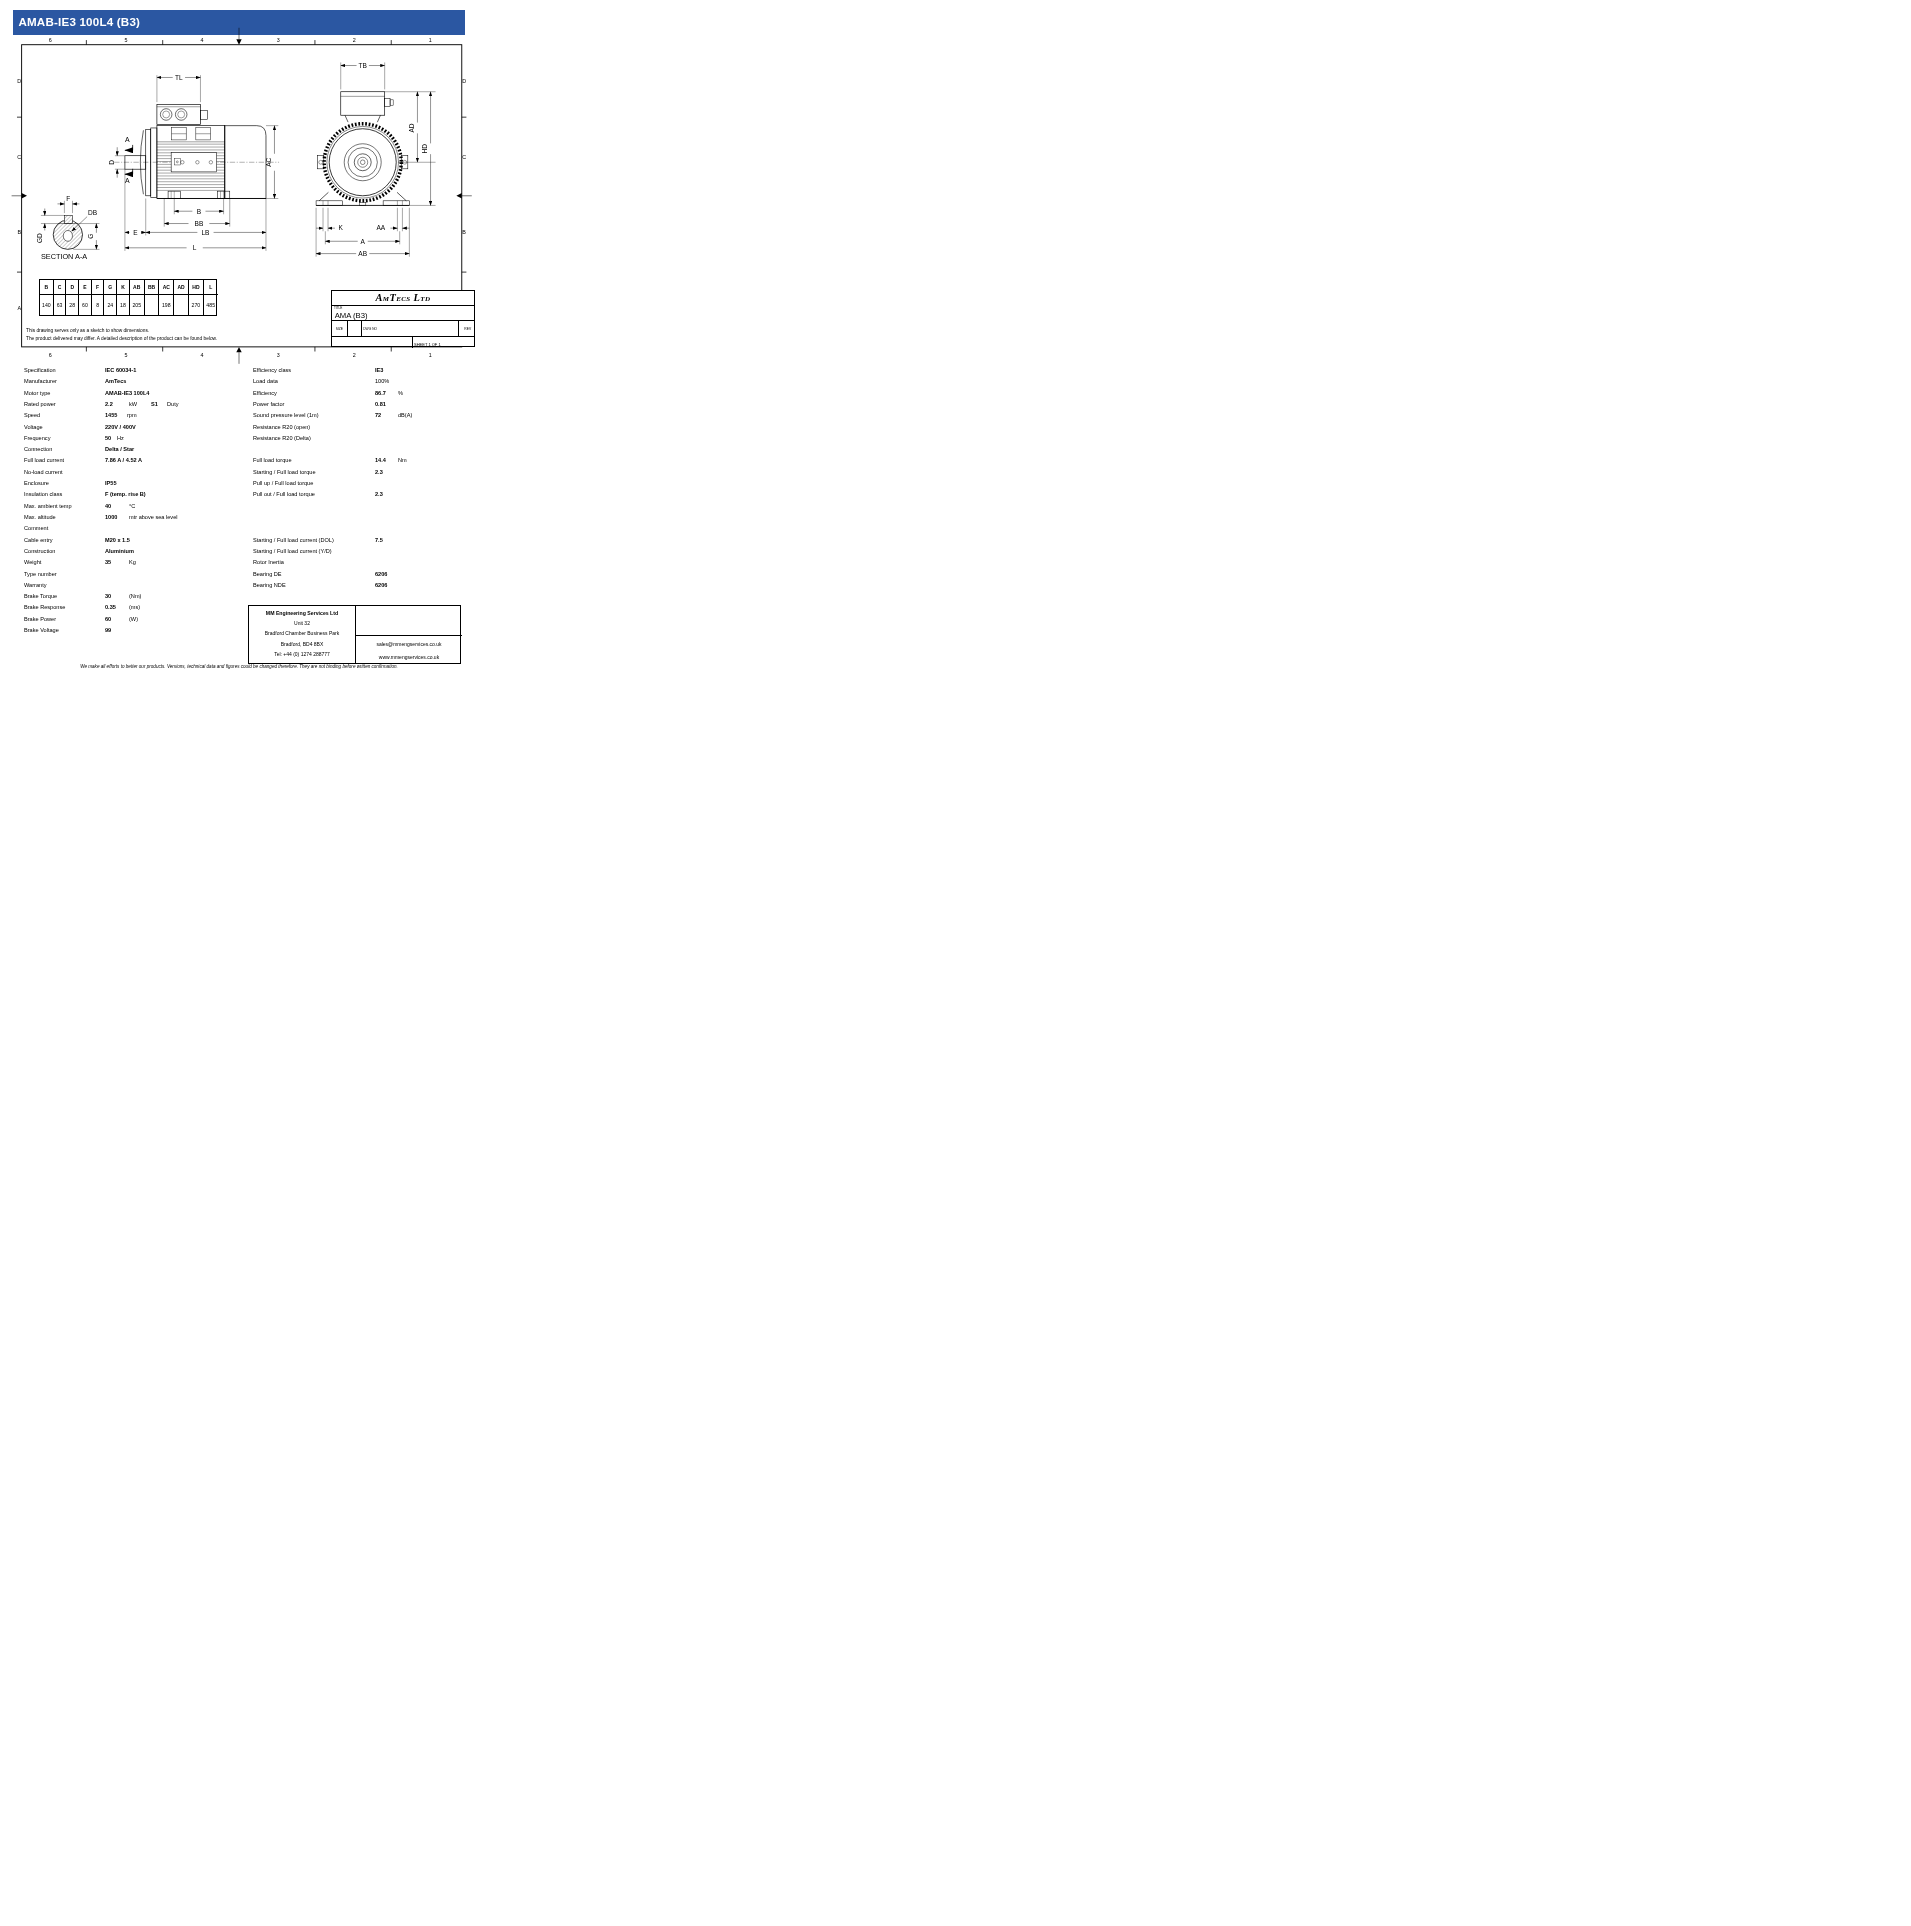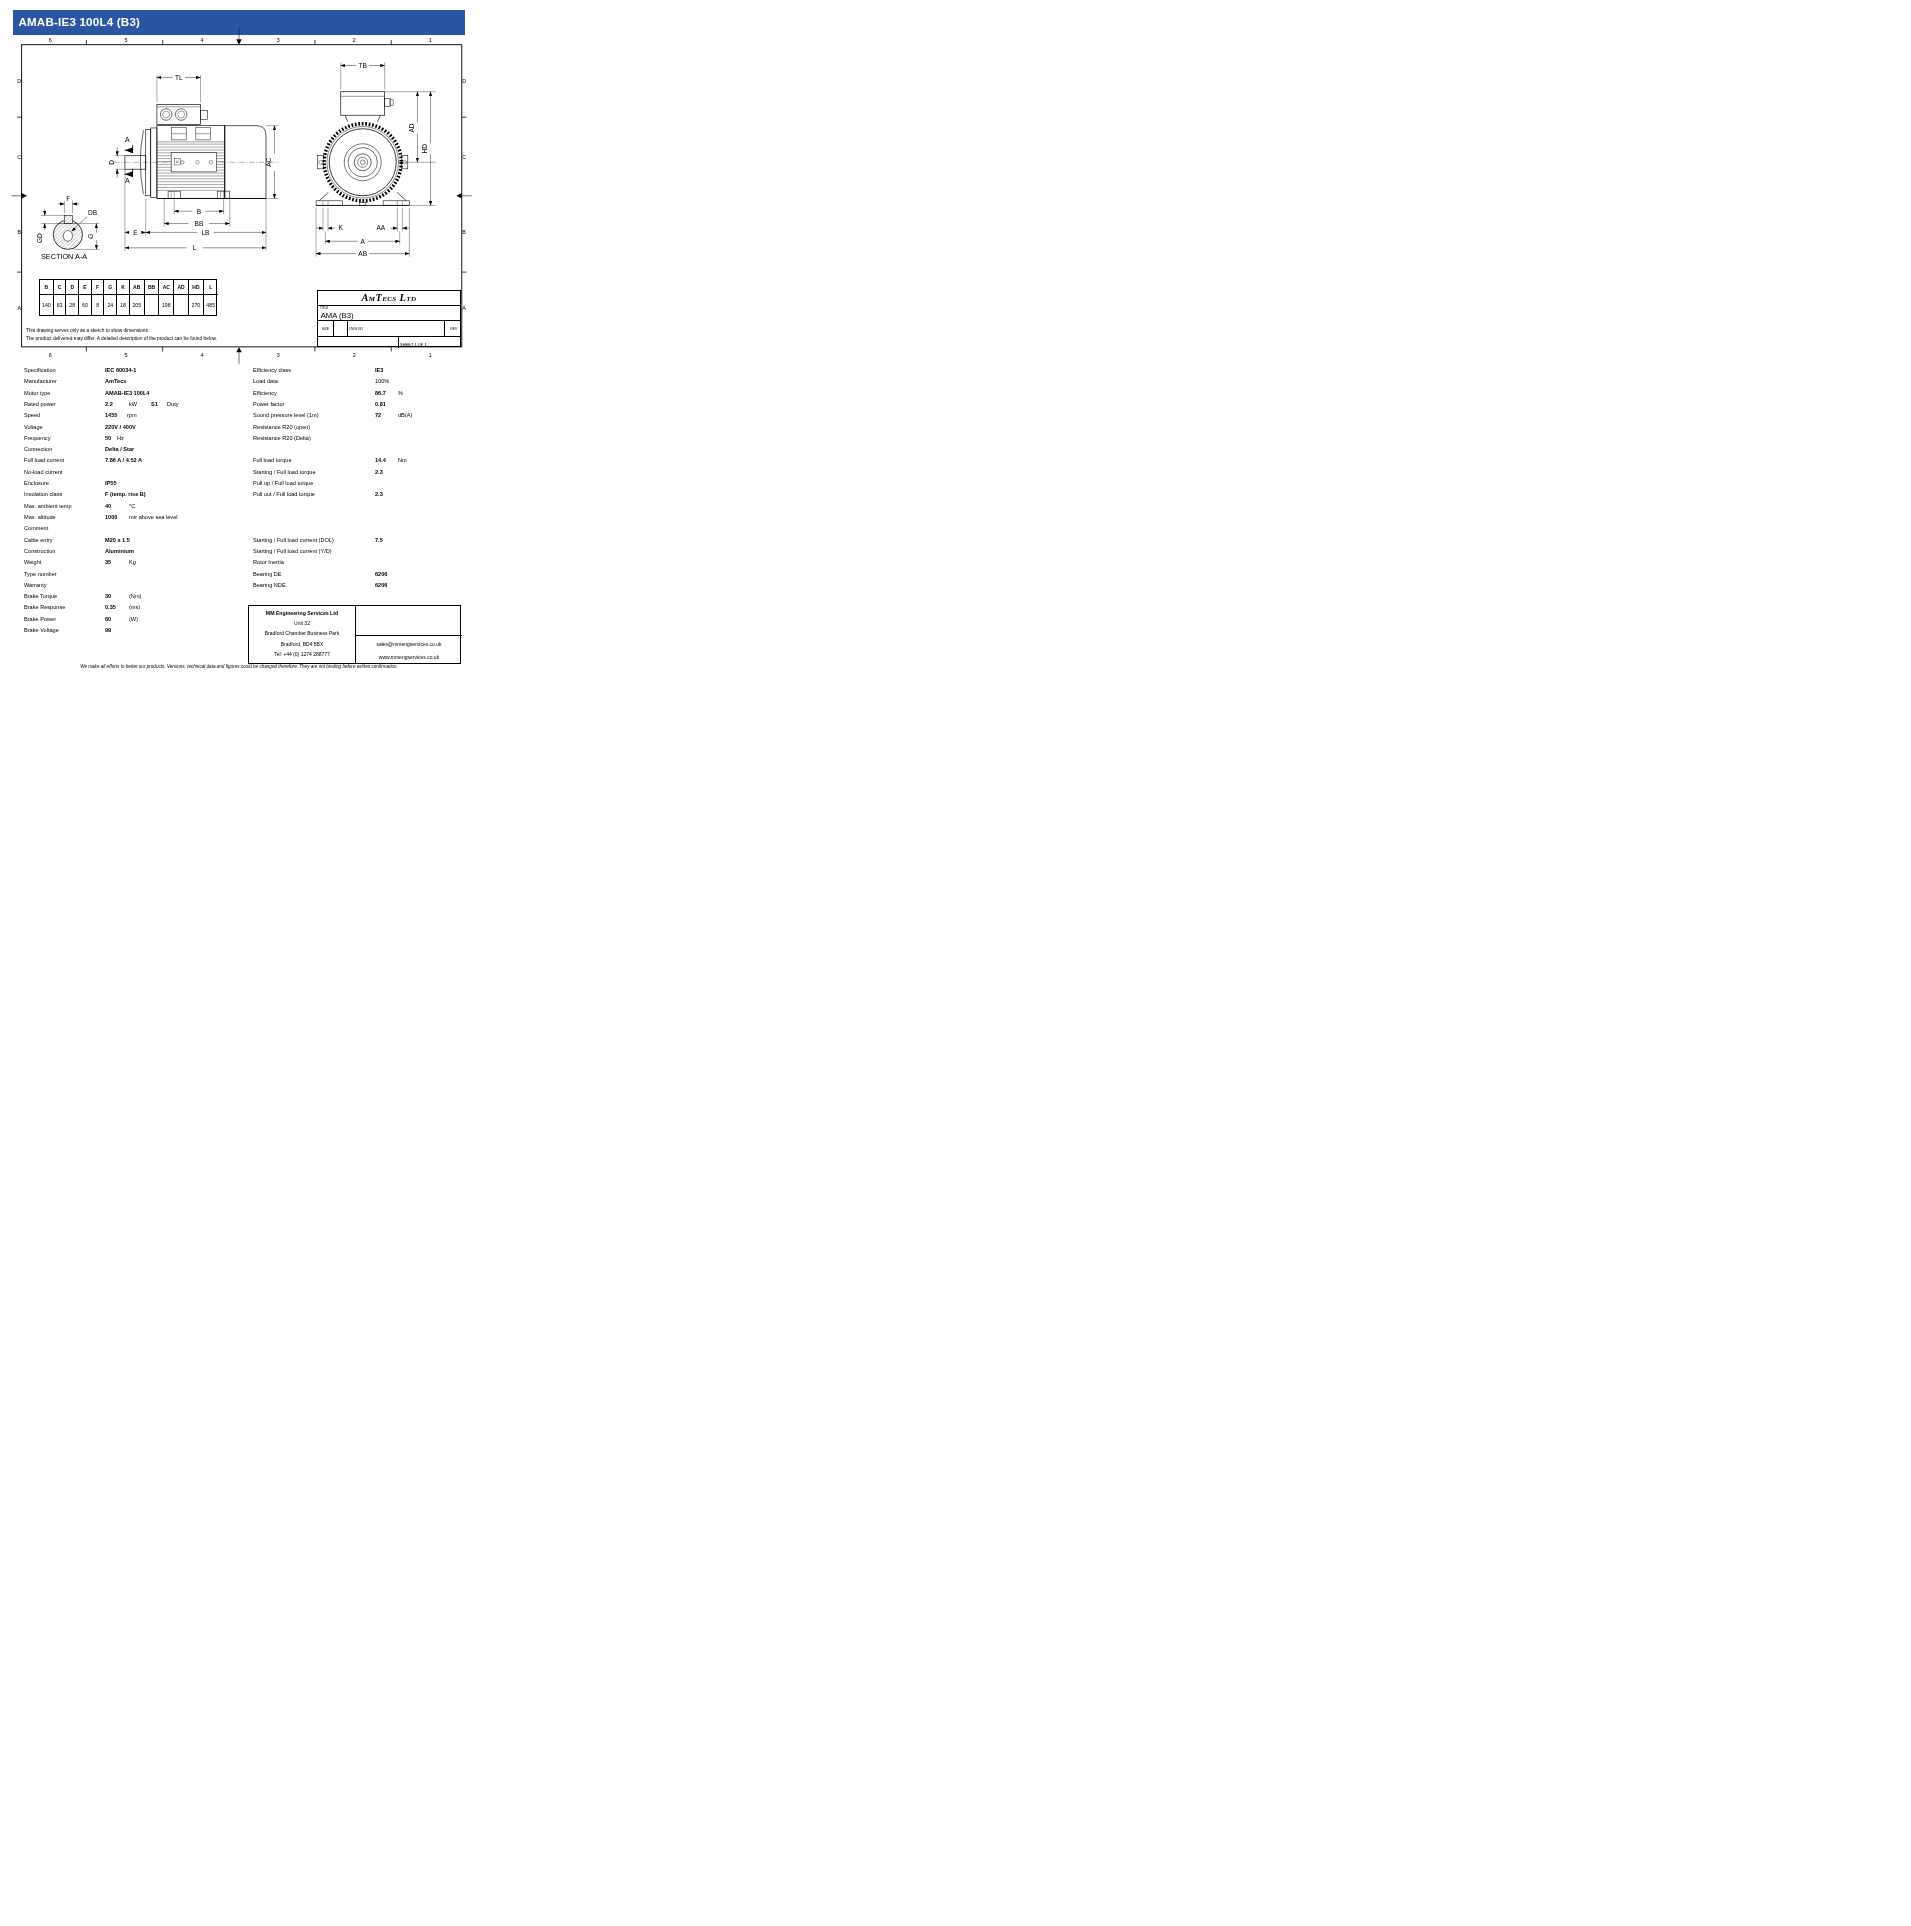--- a/index.html
+++ b/index.html
@@ -16,21 +16,21 @@
 
   
   .dt { position:absolute; left:39px; top:279px; width:178px; height:37px; border:0.8px solid #000; display:flex; background:#fff; }
   .dt-col { flex:0 0 12.7px; display:flex; flex-direction:column; }
   .dt-col.wide { flex:0 0 14.8px; }
   .dt-col + .dt-col { border-left:0.5px solid #000; }
   .dt-h { height:15px; border-bottom:0.8px solid #000; display:flex; align-items:center; justify-content:center; font-size:5px; font-weight:bold; }
   .dt-v { flex:1; display:flex; align-items:center; justify-content:center; font-size:5.2px; }
 
   
-  .tb { position:absolute; left:317px; top:290px; width:144px; height:57px; border:0.8px solid #000; background:#fff; font-size:3.3px; }
+  .tb { position:absolute; left:331px; top:290px; width:144px; height:57px; border:0.8px solid #000; background:#fff; font-size:3.3px; }
   .tb-logo { position:absolute; left:0; top:0; width:100%; height:14.6px; border-bottom:0.8px solid #000; text-align:center; }
   .tb-logo span { font-family:"Liberation Serif", serif; font-style:italic; font-weight:bold; font-variant:small-caps; font-size:10.4px; line-height:14px; letter-spacing:0.4px; }
   .tb-title { position:absolute; left:0; top:14.6px; width:100%; height:15.4px; border-bottom:0.8px solid #000; }
   .tb-title .lbl { position:absolute; left:1.9px; top:0.8px; font-size:3.1px; }
   .tb-title .val { position:absolute; left:2.7px; top:5px; font-size:7.7px; }
   .tb-size { position:absolute; left:0; top:30px; width:100%; height:16px; border-bottom:0.8px solid #000; }
   .tb-size .c1 { position:absolute; left:0; top:0; width:14.6px; height:100%; display:flex; align-items:center; justify-content:center; }
   .tb-size .c2 { position:absolute; left:14.6px; top:0; width:14.6px; height:100%; border-left:0.5px solid #000; }
   .tb-size .c3 { position:absolute; left:29px; top:0; width:96px; height:100%; border-left:0.5px solid #000; display:flex; align-items:center; }
   .tb-size .c3 span { padding-left:1.2px; }

